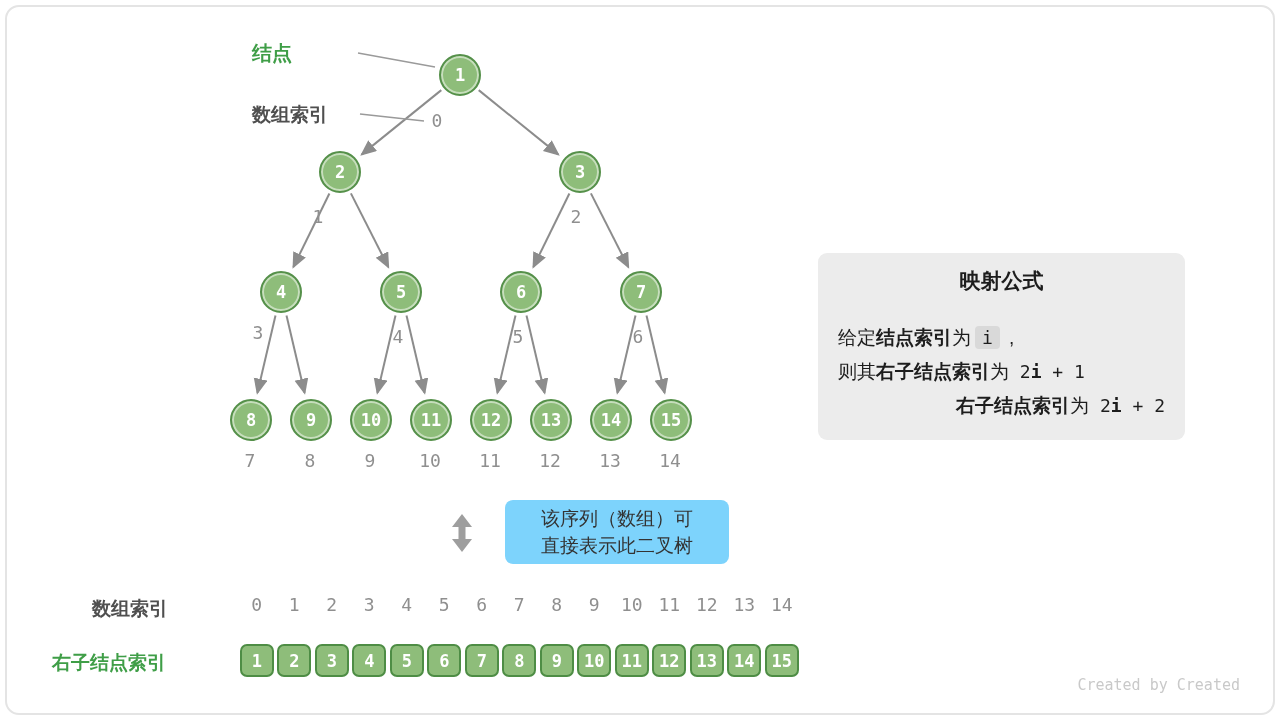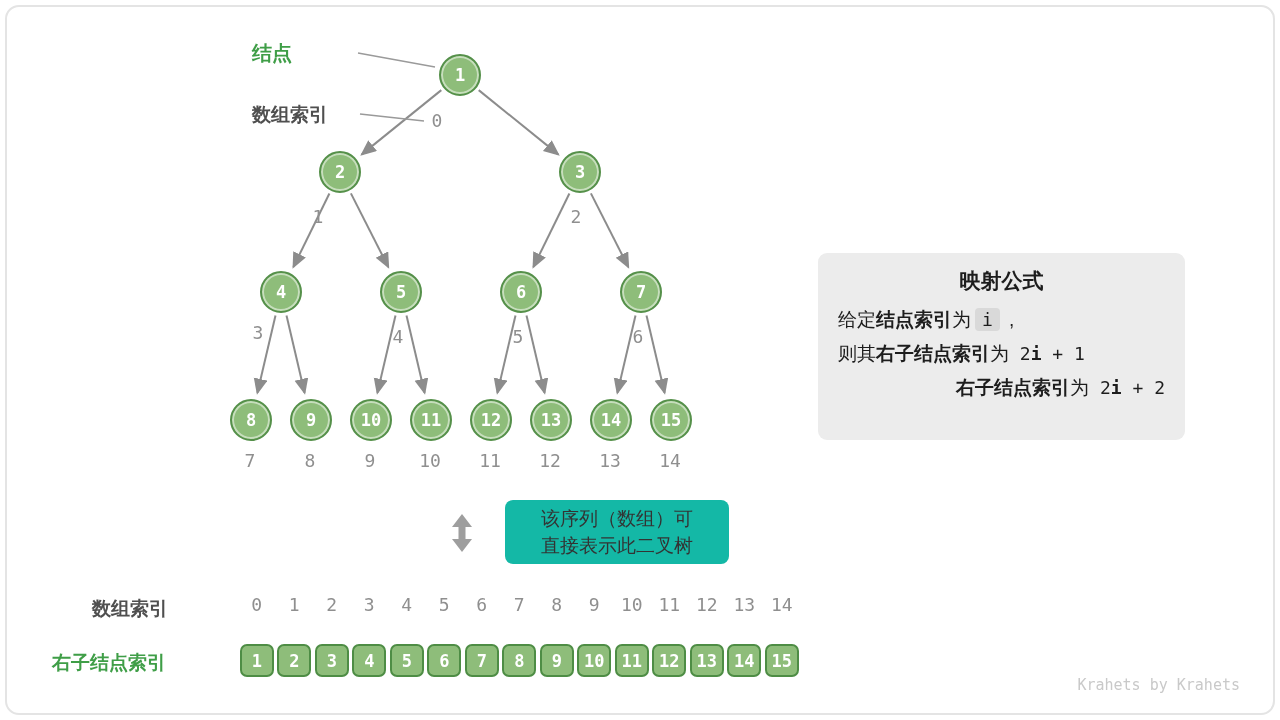--- a/index.html
+++ b/index.html
@@ -21,29 +21,29 @@
     position:absolute;transform:translateX(-50%);
     font-family:"DejaVu Sans Mono",monospace;font-size:18px;color:#8f8f8f;
   }
   .lbl{position:absolute;text-align:left;font-weight:bold;font-size:19px;}
   .lbl.green{color:#3f9e47;}
   .lbl.dark{color:#4f4f4f;}
   .formula{
     position:absolute;left:818px;top:253px;width:367px;height:187px;box-sizing:border-box;
     background:#ececec;border-radius:9px;padding:14px 20px;color:#1d1d1d;
   }
-  .f-title{text-align:center;font-size:21px;font-weight:bold;margin-bottom:8px;font-family:Liberation Mono, monospace;}
+  .f-title{text-align:center;font-size:21px;font-weight:bold;margin-bottom:26px;font-family:Liberation Mono, monospace;}
   .f-line{font-size:19px;line-height:34px;white-space:nowrap;}
   .f-line.indent{padding-left:38px;text-align:right;}
   code{font-family:"DejaVu Sans Mono",monospace;font-size:18px;}
   .chip{background:#d9d9d9;border-radius:4px;padding:1px 7px;margin:0 4px;}
   .code-i{font-weight:bold;}
   .annotation{
     position:absolute;left:505px;top:500px;width:224px;height:64px;box-sizing:border-box;
-    background:#14b8a6;border-radius:8px;color:#333333;font-size:19px;line-height:27px;
+    background:#7dd3fc;border-radius:8px;color:#333333;font-size:19px;line-height:27px;
     display:flex;flex-direction:column;align-items:center;justify-content:center;
   }
   .updown{position:absolute;left:452px;top:514px;}
   .idx-row,.seq-row{position:absolute;display:flex;}
   .idx-cell{
     width:37.5px;text-align:center;
     font-family:"DejaVu Sans Mono",monospace;font-size:18px;color:#8f8f8f;
   }
   .seq-cell{width:37.5px;display:flex;justify-content:center;}
   .seq-box{
@@ -203,13 +203,13 @@
       <div class="seq-box">13</div>
     </div>
   <div class="seq-cell">
       <div class="seq-box">14</div>
     </div>
   <div class="seq-cell">
       <div class="seq-box">15</div>
     </div>
 </div>
 
-<div class="watermark">Krahets by Krahets</div>
+<div class="watermark">Created by Created</div>
 
 </body></html>

